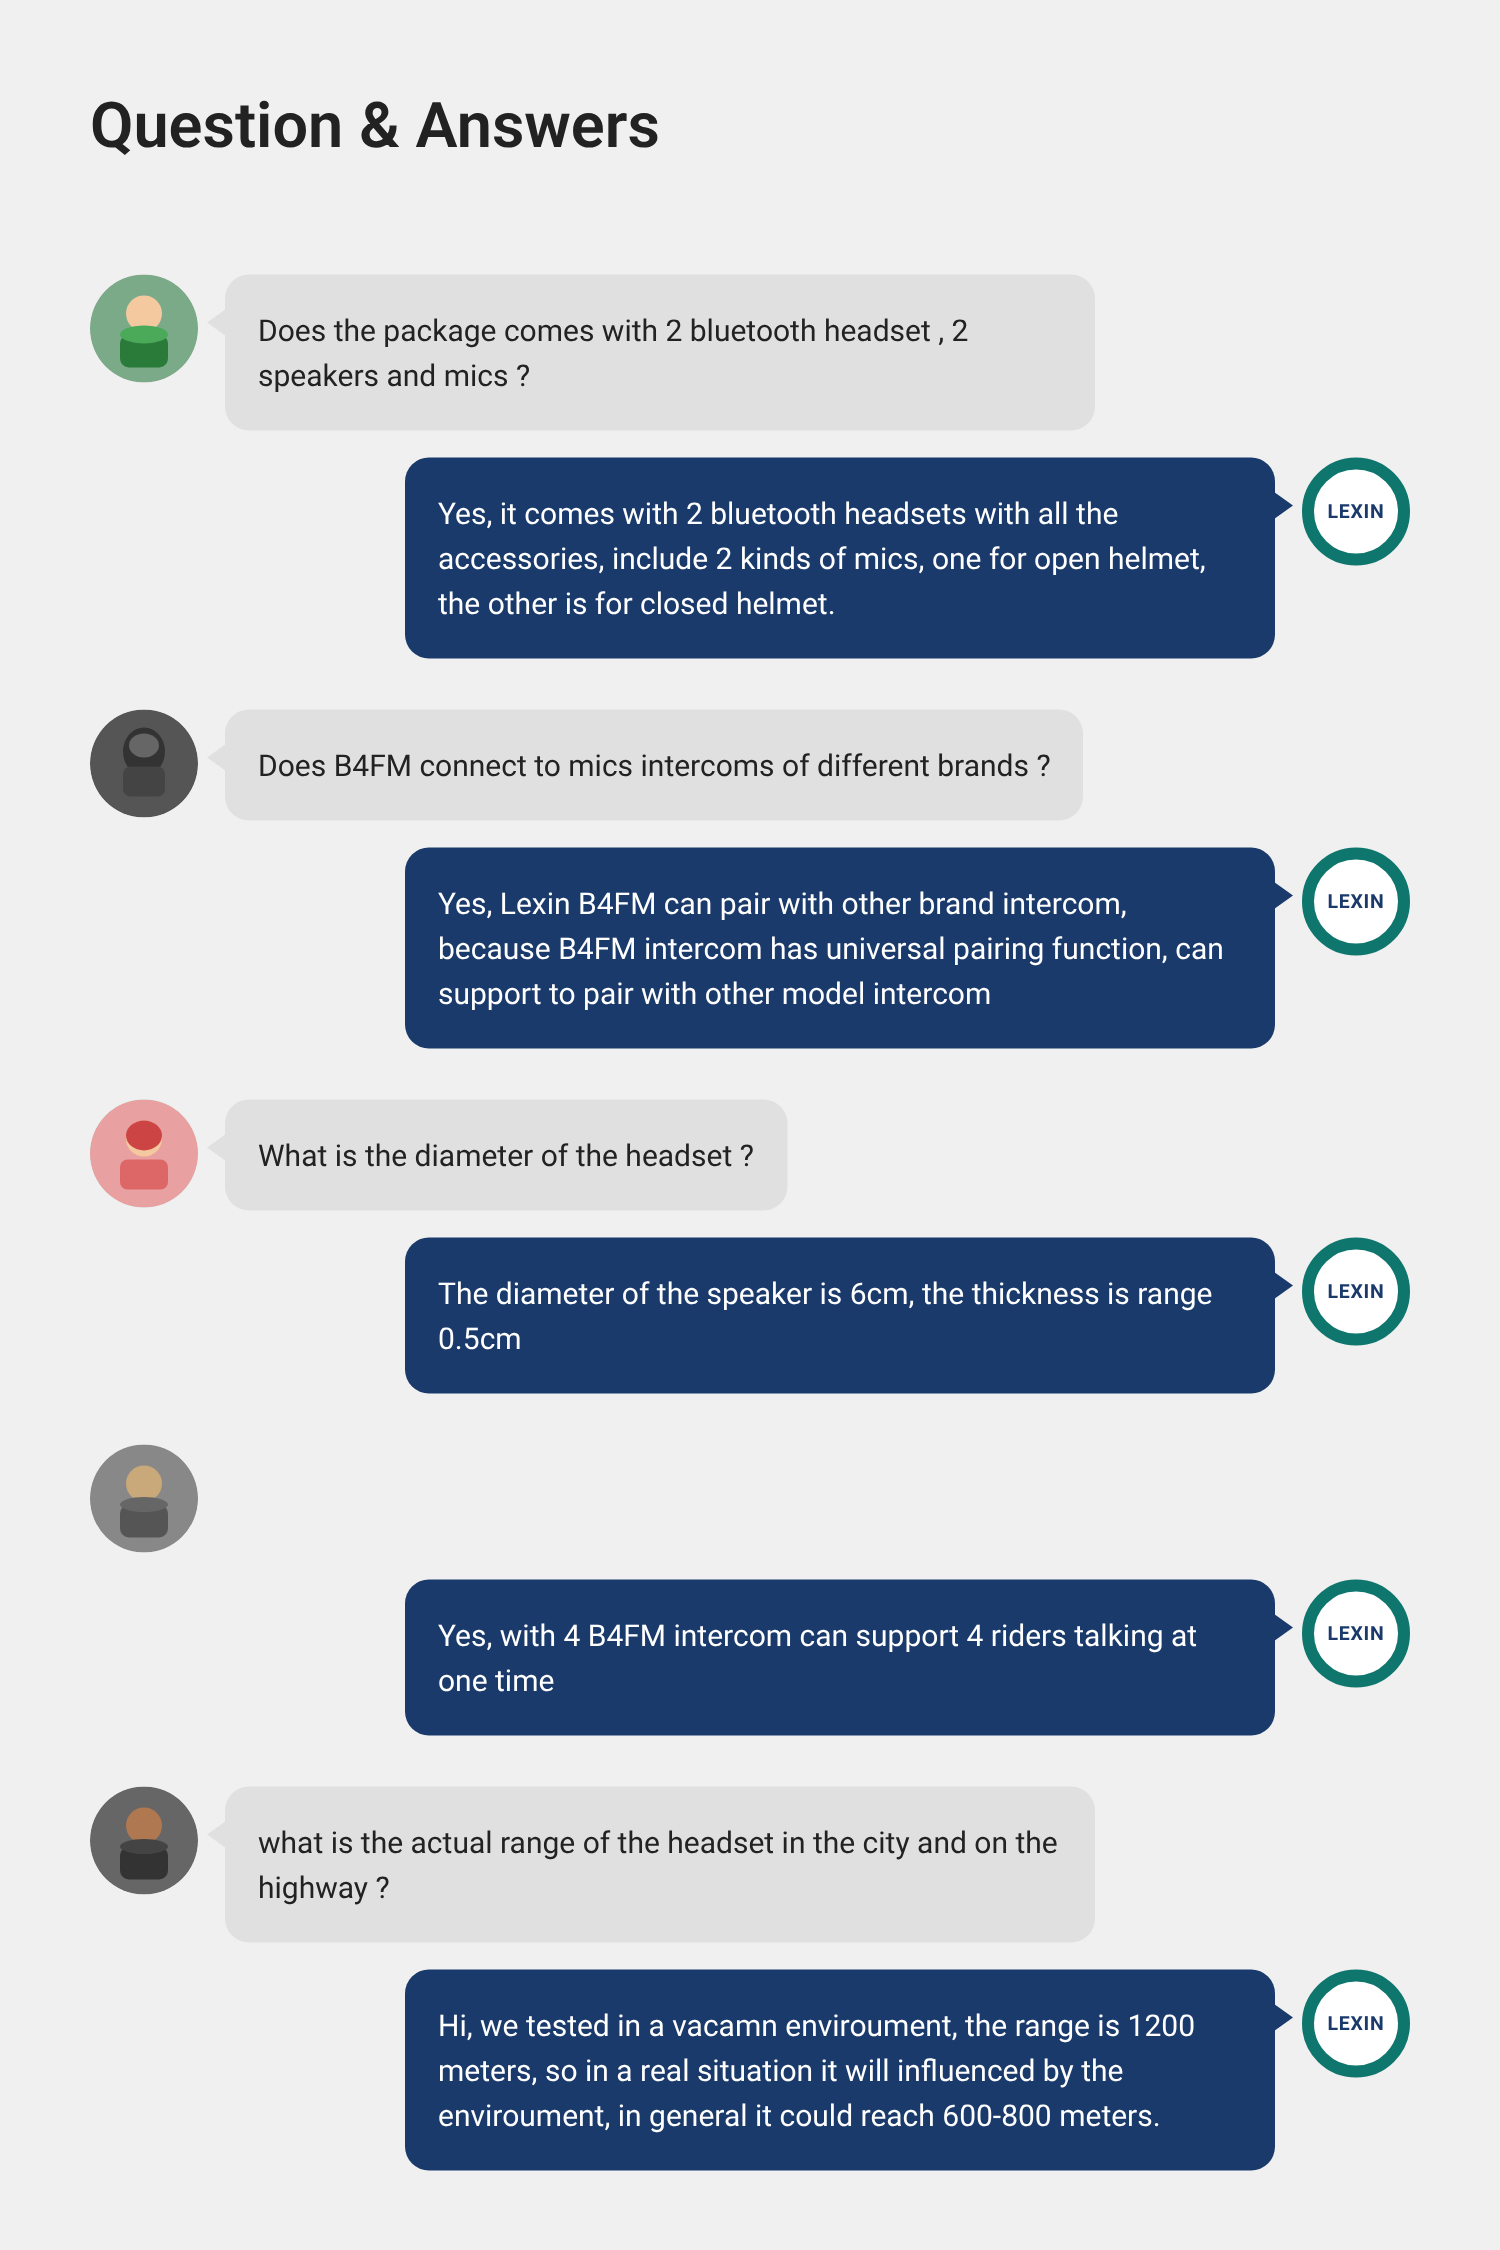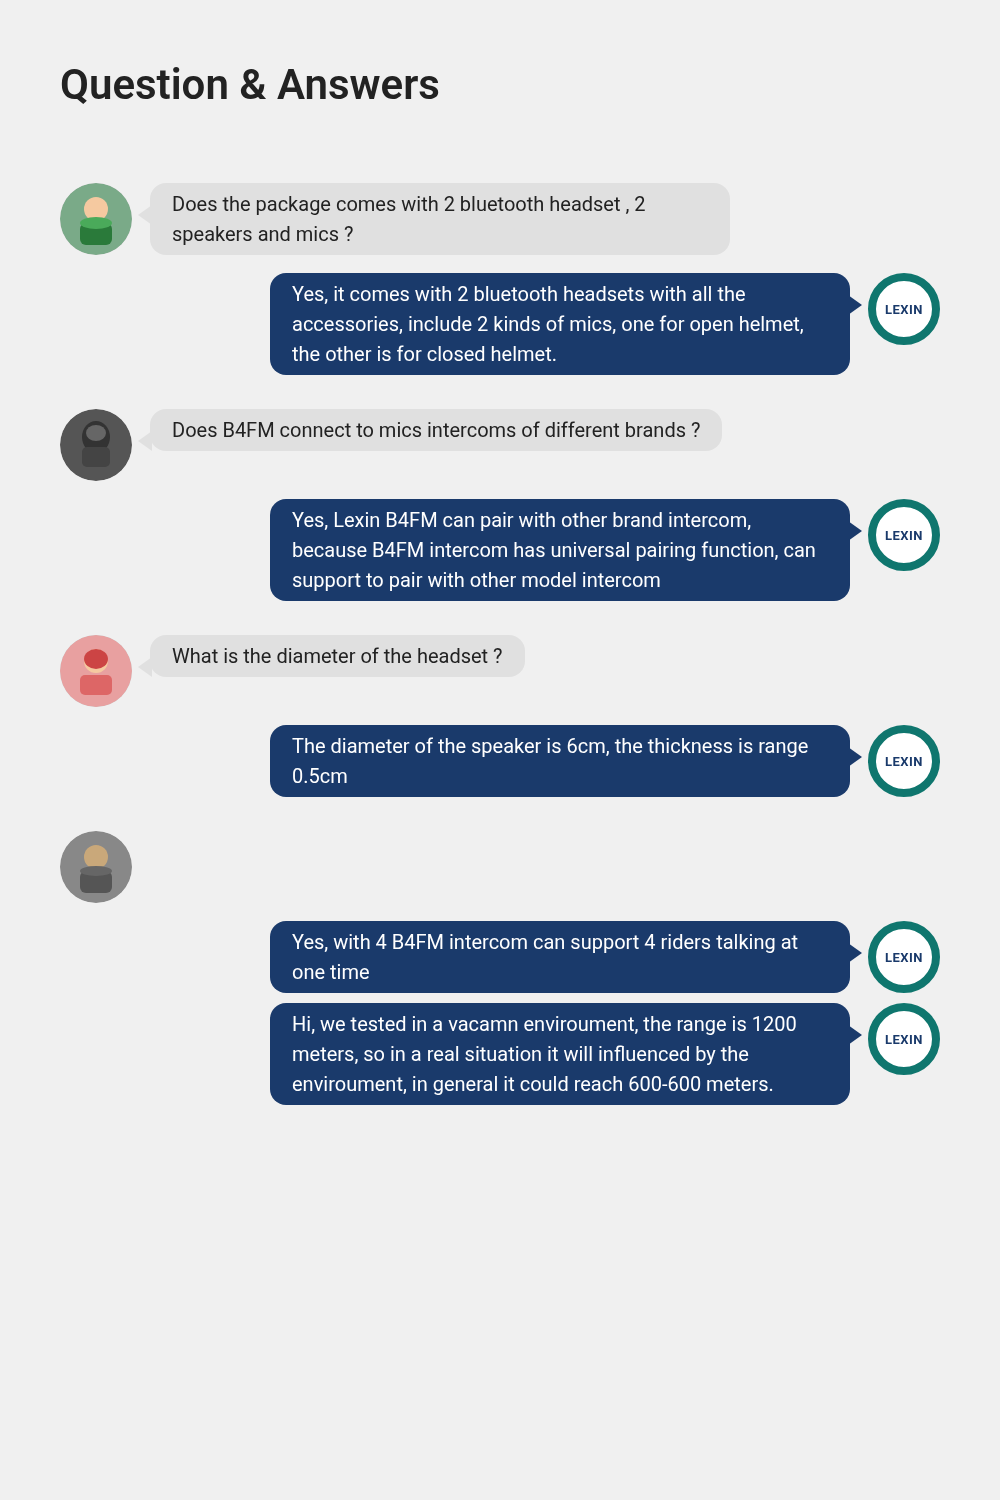--- a/index.html
+++ b/index.html
@@ -48,21 +48,21 @@
     }
 
     .avatar svg {
       width: 100%;
       height: 100%;
     }
 
     .question-bubble {
       background: #e0e0e0;
       border-radius: 16px;
-      padding: 6px 22px;
+      padding: 22px 22px;
       font-size: 20px;
       color: #222;
       max-width: 580px;
       line-height: 1.5;
       position: relative;
     }
 
     .question-bubble::before {
       content: '';
       position: absolute;
@@ -79,21 +79,21 @@
     .answer-row {
       display: flex;
       align-items: flex-start;
       justify-content: flex-end;
       margin-bottom: 10px;
     }
 
     .answer-bubble {
       background: #1a3a6b;
       border-radius: 16px;
-      padding: 6px 22px;
+      padding: 22px 22px;
       font-size: 20px;
       color: #fff;
       max-width: 580px;
       line-height: 1.5;
       position: relative;
       margin-right: 18px;
     }
 
     .answer-bubble::after {
       content: '';
@@ -192,19 +192,30 @@
       <ellipse cx="36" cy="40" rx="16" ry="5" fill="#666"></ellipse>
     </svg>
       </div>
     </div>
     <div class="answer-row">
       <div class="answer-bubble">Yes, with 4 B4FM intercom can support 4 riders talking at one time</div>
       <div class="lexin-badge">
         <span class="lexin-badge-text">LEXIN</span>
       </div>
     </div>
-    <div class="answer-row">
-      <div class="answer-bubble">Hi, we tested in a vacamn enviroument, the range is 1200 meters, so in a real situation it will influenced by the enviroument, in general it could reach 600-600 meters.</div>
+    <div class="question-row">
+      <div class="avatar">
+        <svg viewBox="0 0 72 72" xmlns="http://www.w3.org/2000/svg">
+      <circle cx="36" cy="36" r="36" fill="#666"></circle>
+      <circle cx="36" cy="26" r="12" fill="#b07850"></circle>
+      <rect x="20" y="40" width="32" height="22" rx="6" fill="#333"></rect>
+      <ellipse cx="36" cy="40" rx="16" ry="5" fill="#444"></ellipse>
+    </svg>
+      </div>
+      <div class="question-bubble">what is the actual range of the headset in the city and on the highway ?</div>
+    </div>
+    <div class="answer-row">
+      <div class="answer-bubble">Hi, we tested in a vacamn enviroument, the range is 1200 meters, so in a real situation it will influenced by the enviroument, in general it could reach 600-800 meters.</div>
       <div class="lexin-badge">
         <span class="lexin-badge-text">LEXIN</span>
       </div>
     </div>
   </div>
 
 </body></html>

